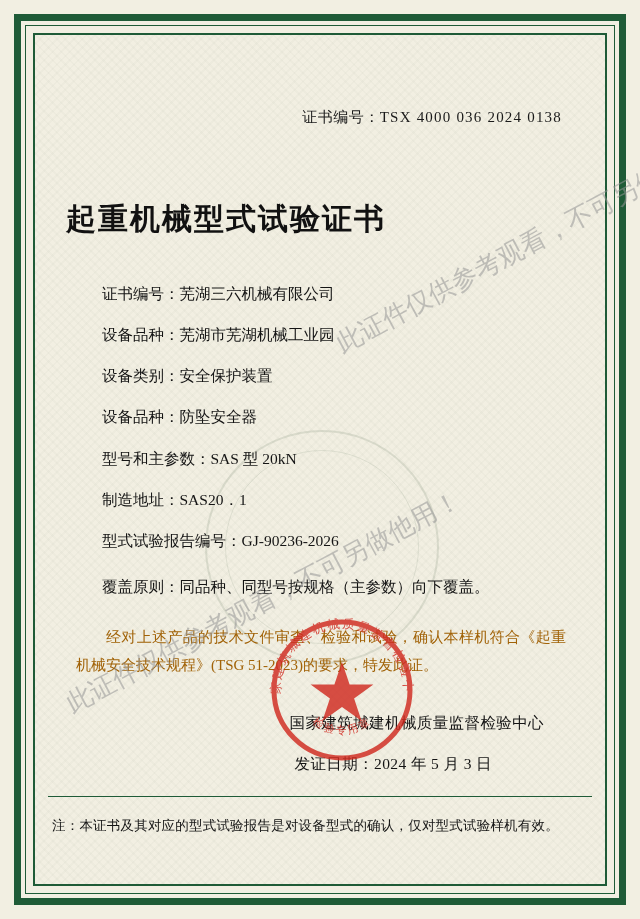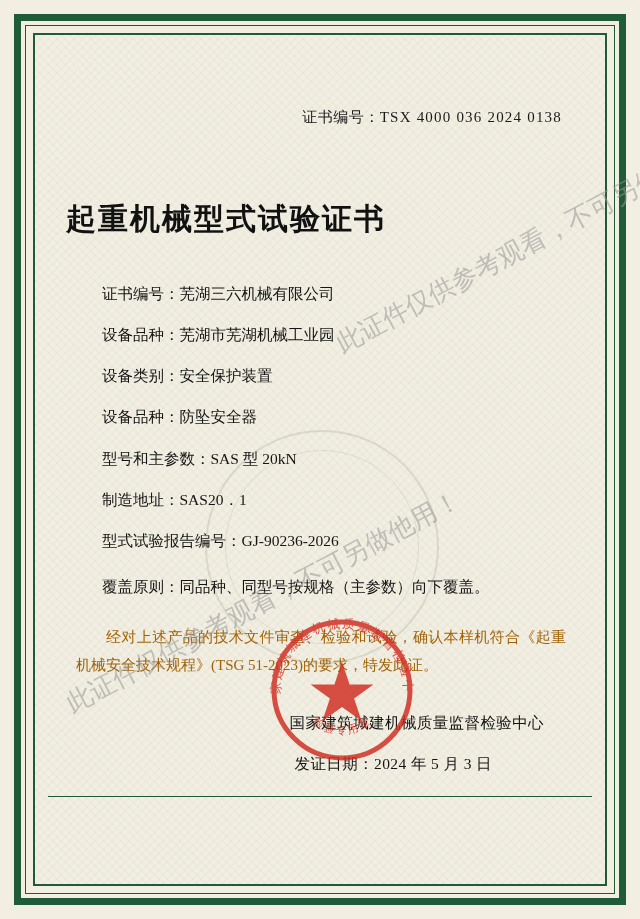--- a/index.html
+++ b/index.html
@@ -290,19 +290,20 @@
           <textPath href="#sealArc" startOffset="50%" text-anchor="middle">国家建筑城建机械质量监督检验中心</textPath>
         </text>
         <text font-family="'DejaVu Sans', sans-serif" font-size="11" fill="#d02a20" letter-spacing="2">
           <textPath href="#sealArcBottom" startOffset="50%" text-anchor="middle">检验专用章</textPath>
         </text>
       </g>
     </svg>
   </div>
 
   <div class="bottom-divider"></div>
+  <div class="note">注：本证书及其对应的型式试验报告是对设备型式的确认，仅对型式试验样机有效。</div>
 
   <div class="wm-diagonal">
     <div class="wm-text wm1">此证件仅供参考观看，不可另做他用！</div>
     <div class="wm-text wm2">此证件仅供参考观看，不可另做他用！</div>
   </div>
 
 </div>
 
 </body></html>

